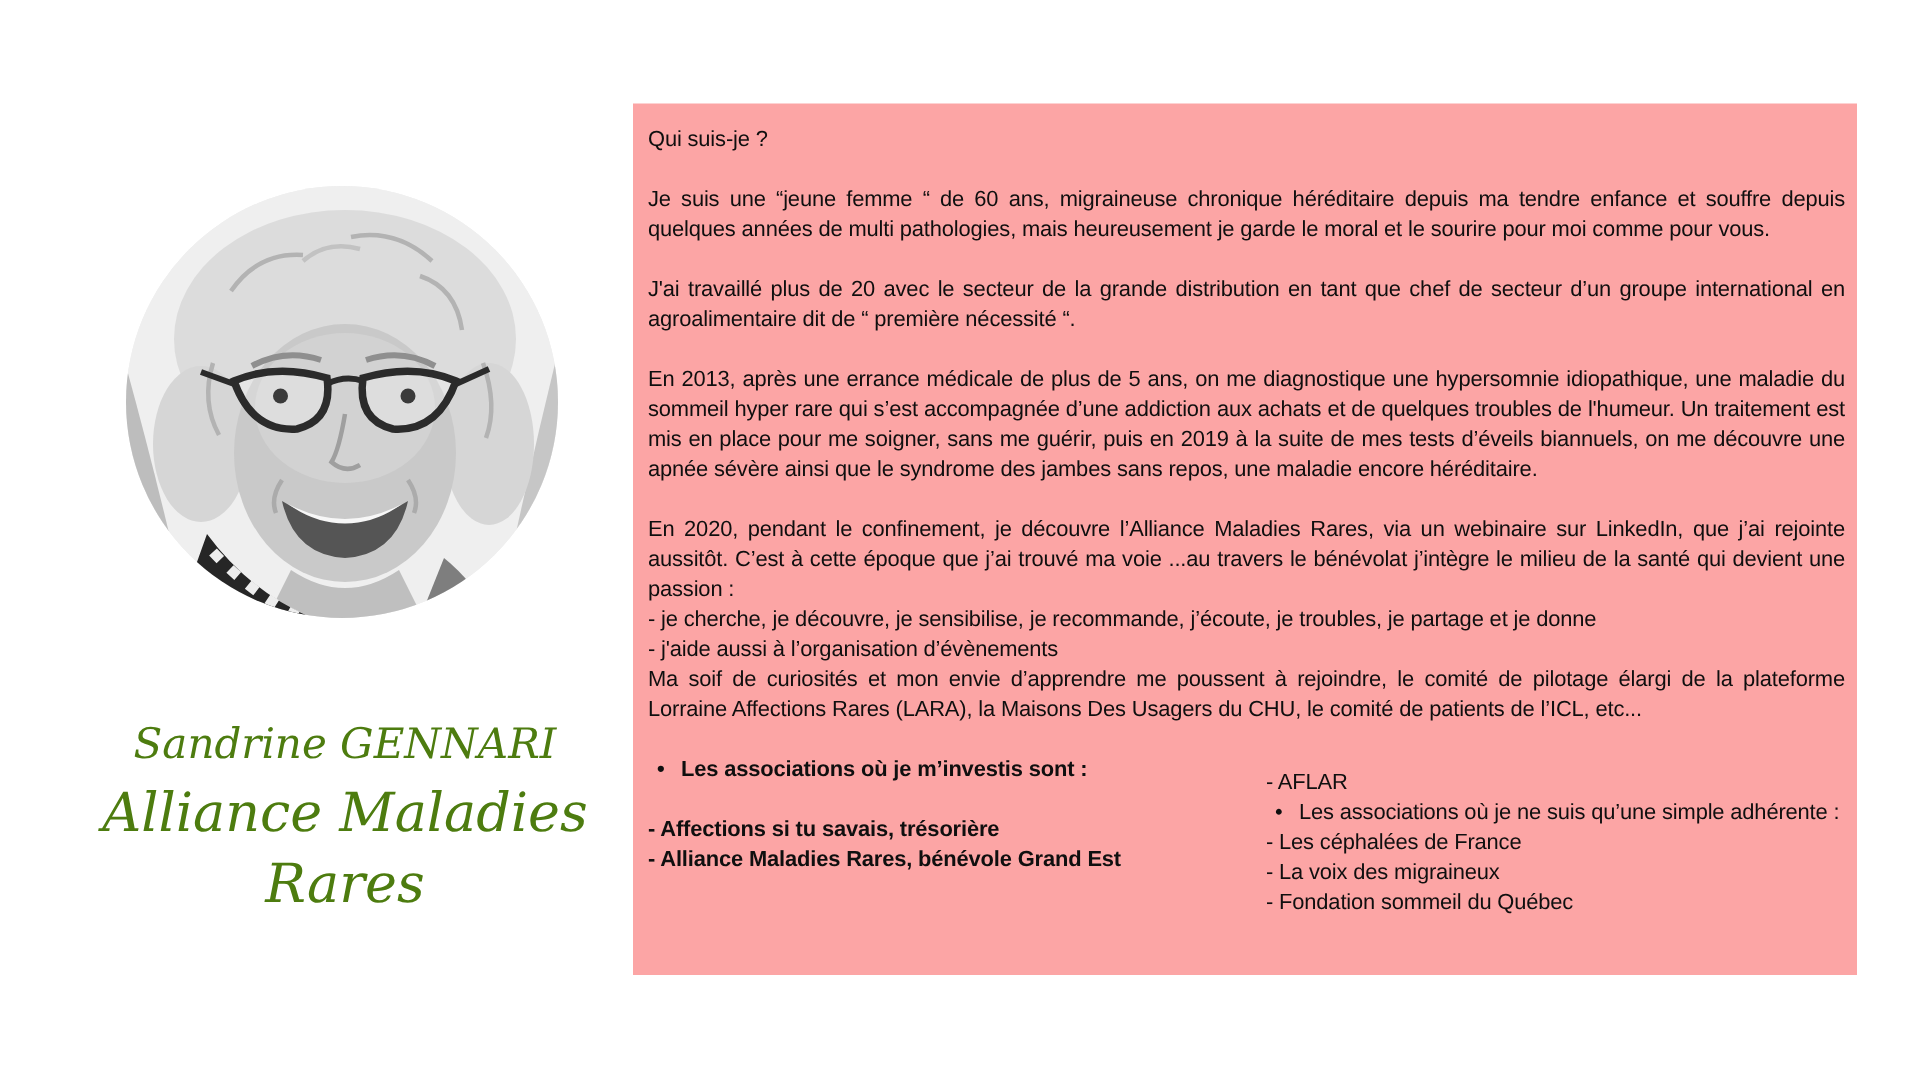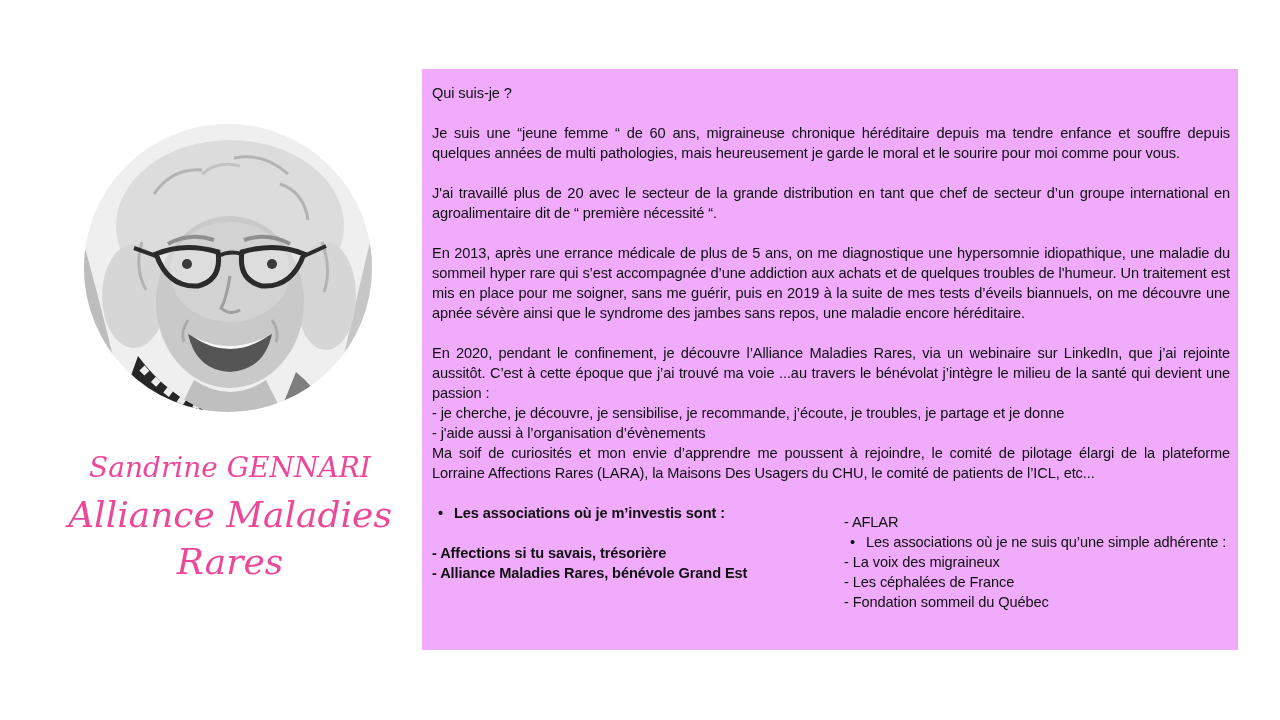--- a/index.html
+++ b/index.html
@@ -6,29 +6,29 @@
   .slide{
     position:relative;width:1280px;height:720px;background:#ffffff;overflow:hidden;
     font-family:"Liberation Sans",sans-serif;color:#111111;
   }
   
   .portrait{
     position:absolute;left:84px;top:124px;width:288px;height:288px;
     border-radius:50%;overflow:hidden;background:#efefef;
   }
   .caption{
-    position:absolute;left:30px;top:444px;width:400px;text-align:center;
-    font-family:"DejaVu Serif",serif;font-style:italic;color:#ec4899;
+    position:absolute;left:30px;top:472px;width:400px;text-align:center;
+    font-family:"DejaVu Serif",serif;font-style:italic;color:#4d7c0f;
   }
   .person-name{font-size:28px;line-height:47px;}
   .person-org{font-size:36px;line-height:47px;}
   
   .bio-box{
     position:absolute;left:422px;top:69px;width:816px;height:581px;
-    background:#f0abfc;box-sizing:border-box;padding:14px 8px 5px 10px;
+    background:#fca5a5;box-sizing:border-box;padding:14px 8px 5px 10px;
     font-size:14.6px;line-height:20px;letter-spacing:-0.1px;color:#0f0f0f;
   }
   .bio-box p{margin:0;}
   .para{margin-bottom:20px !important;}
   .just{text-align:justify;}
   .cols{display:flex;margin-top:2px;}
   .col-left{width:398px;font-weight:bold;}
   .col-right{flex:1;margin-top:9px;padding-left:14px;box-sizing:border-box;}
   .bullet{display:inline-block;width:22px;padding-left:6px;box-sizing:border-box;}
   .first-item{margin-top:20px !important;}
@@ -104,20 +104,20 @@
 
     <div class="cols">
       <div class="col-left">
         <p><span class="bullet">•</span><span>Les associations où je m’investis sont :</span></p>
         <p class="first-item">- Affections si tu savais, trésorière</p>
         <p>- Alliance Maladies Rares, bénévole Grand Est</p>
       </div>
       <div class="col-right">
         <p>- AFLAR</p>
         <p><span class="bullet">•</span><span>Les associations où je ne suis qu’une simple adhérente :</span></p>
+        <p>- Les céphalées de France</p>
         <p>- La voix des migraineux</p>
-        <p>- Les céphalées de France</p>
         <p>- Fondation sommeil du Québec</p>
       </div>
     </div>
   </div>
 
 </div>
 
 </body></html>

